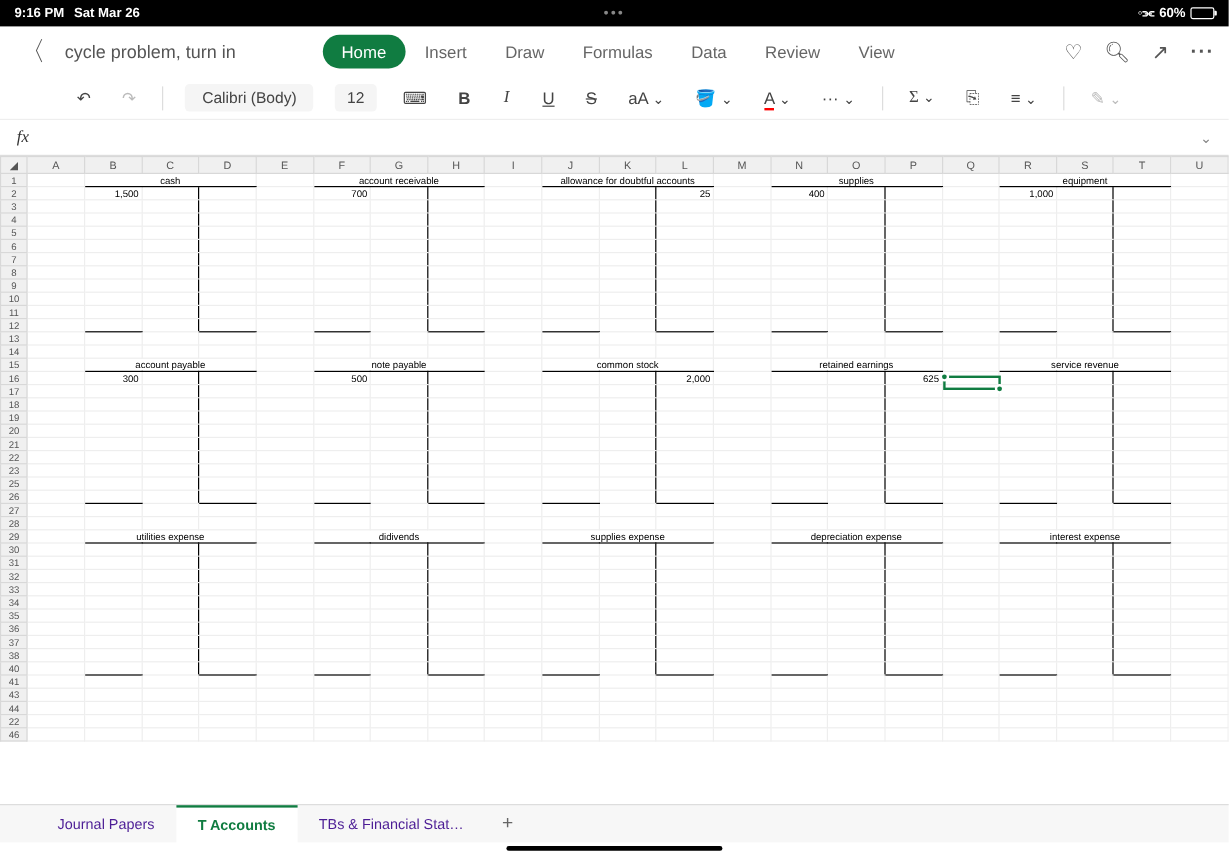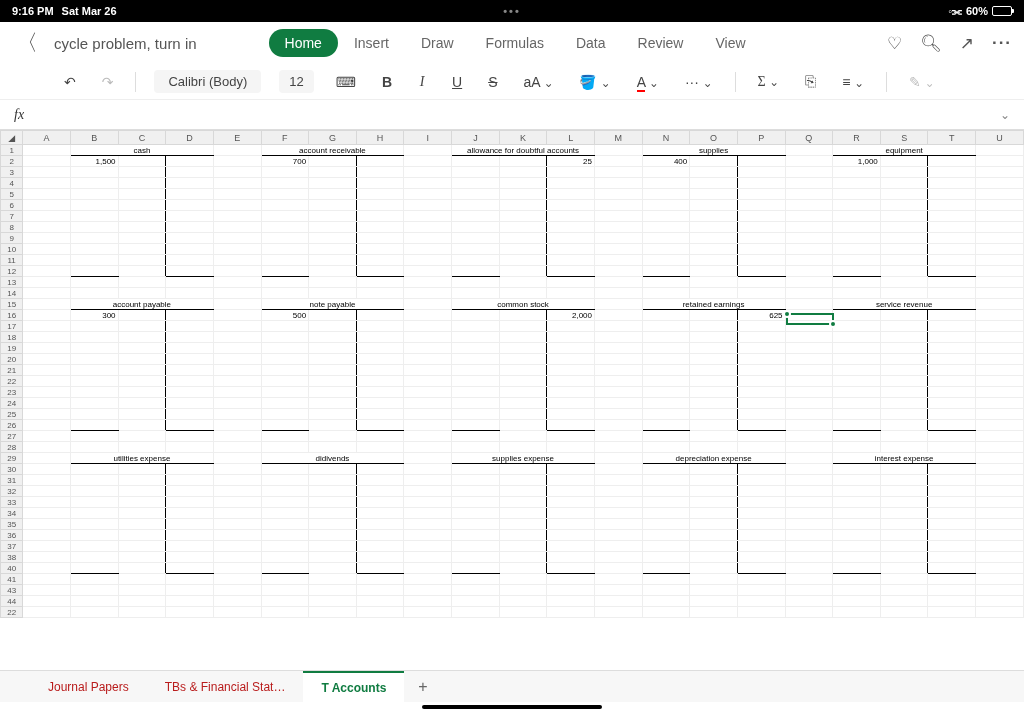--- a/index.html
+++ b/index.html
@@ -51,21 +51,21 @@
 .ctr { text-align: center; }
 th.selcol { background: #d4ead9; color: #0a6b33; }
 th.selrow { background: #d4ead9; color: #0a6b33; }
 
 
 .sel-box { position: absolute; border: 2px solid #107c41; pointer-events: none; }
 .handle { position: absolute; width: 8px; height: 8px; background: #107c41; border: 2px solid #fff; border-radius: 50%; }
 
 
 .sheet-bar { position: absolute; bottom: 10px; left: 0; right: 0; height: 32px; background: #f7f7f7; border-top: 1px solid #ddd; display: flex; align-items: center; padding: 0 30px; gap: 0; font-size: 12px; }
-.sheet-tab { padding: 8px 18px; color: #b91c1c; }
+.sheet-tab { padding: 8px 18px; color: #4c1d95; }
 .sheet-tab.active { background: #fff; color: #107c41; font-weight: 600; border-top: 2px solid #107c41; }
 .add-sheet { padding: 8px 14px; font-size: 16px; color: #666; }
 
 
 .home-ind { position: absolute; bottom: 3px; left: 50%; transform: translateX(-50%); width: 180px; height: 4px; background: #000; border-radius: 3px; }
 </style>
 </head>
 <body>
 
 <div class="status-bar">
@@ -682,44 +682,20 @@
           <td class="" style=""></td>
           <td class="" style="border-right:1px solid #000;"></td>
           <td class=" " style=""></td>
           <td class="" style=""></td>
           <td class="" style=""></td>
           <td class="" style="border-right:1px solid #000;"></td>
           <td class=" " style=""></td>
           <td class="" style=""></td>
         </tr>
         <tr>
-          <th class="rowh ">24</th>
-          <td class="" style=""></td>
-          <td class="" style=""></td>
-          <td class="" style="border-right:1px solid #000;"></td>
-          <td class=" " style=""></td>
-          <td class="" style=""></td>
-          <td class="" style=""></td>
-          <td class="" style="border-right:1px solid #000;"></td>
-          <td class=" " style=""></td>
-          <td class="" style=""></td>
-          <td class="" style=""></td>
-          <td class="" style="border-right:1px solid #000;"></td>
-          <td class=" " style=""></td>
-          <td class="" style=""></td>
-          <td class="" style=""></td>
-          <td class="" style="border-right:1px solid #000;"></td>
-          <td class=" " style=""></td>
-          <td class="" style=""></td>
-          <td class="" style=""></td>
-          <td class="" style="border-right:1px solid #000;"></td>
-          <td class=" " style=""></td>
-          <td class="" style=""></td>
-        </tr>
-        <tr>
           <th class="rowh ">25</th>
           <td class="" style=""></td>
           <td class="" style=""></td>
           <td class="" style="border-right:1px solid #000;"></td>
           <td class=" " style=""></td>
           <td class="" style=""></td>
           <td class="" style=""></td>
           <td class="" style="border-right:1px solid #000;"></td>
           <td class=" " style=""></td>
           <td class="" style=""></td>
@@ -1129,20 +1105,44 @@
           <td class="" style=""></td>
           <td class="" style=""></td>
           <td class="" style=""></td>
           <td class="" style=""></td>
           <td class="" style=""></td>
           <td class="" style=""></td>
           <td class="" style=""></td>
         </tr>
         <tr>
           <th class="rowh ">22</th>
+          <td class="" style=""></td>
+          <td class="" style=""></td>
+          <td class="" style=""></td>
+          <td class="" style=""></td>
+          <td class="" style=""></td>
+          <td class="" style=""></td>
+          <td class="" style=""></td>
+          <td class="" style=""></td>
+          <td class="" style=""></td>
+          <td class="" style=""></td>
+          <td class="" style=""></td>
+          <td class="" style=""></td>
+          <td class="" style=""></td>
+          <td class="" style=""></td>
+          <td class="" style=""></td>
+          <td class="" style=""></td>
+          <td class="" style=""></td>
+          <td class="" style=""></td>
+          <td class="" style=""></td>
+          <td class="" style=""></td>
+          <td class="" style=""></td>
+        </tr>
+        <tr>
+          <th class="rowh ">46</th>
           <td class="" style=""></td>
           <td class="" style=""></td>
           <td class="" style=""></td>
           <td class="" style=""></td>
           <td class="" style=""></td>
           <td class="" style=""></td>
           <td class="" style=""></td>
           <td class="" style=""></td>
           <td class="" style=""></td>
           <td class="" style=""></td>
@@ -1162,18 +1162,18 @@
     </table>
 
 <div class="sel-box" style="left:786px; top:183px; width:48px; height:12px;">
   <div class="handle" style="left:-5px; top:-5px;"></div>
   <div class="handle" style="right:-5px; bottom:-5px;"></div>
 </div>
 </div>
 
 <div class="sheet-bar">
   <div class="sheet-tab">Journal Papers</div>
+  <div class="sheet-tab active">T Accounts</div>
   <div class="sheet-tab">TBs &amp; Financial Stat…</div>
-  <div class="sheet-tab active">T Accounts</div>
   <div class="add-sheet">+</div>
 </div>
 
 <div class="home-ind"></div>
 
 </body></html>

